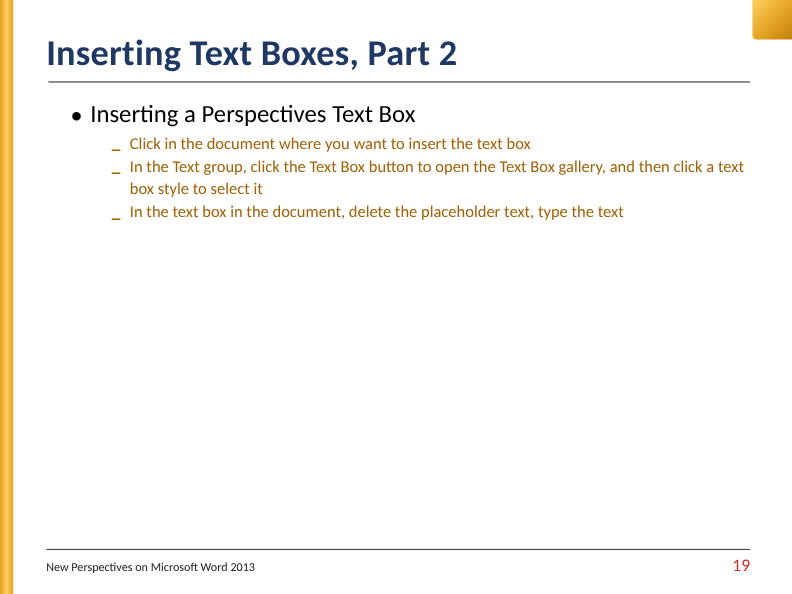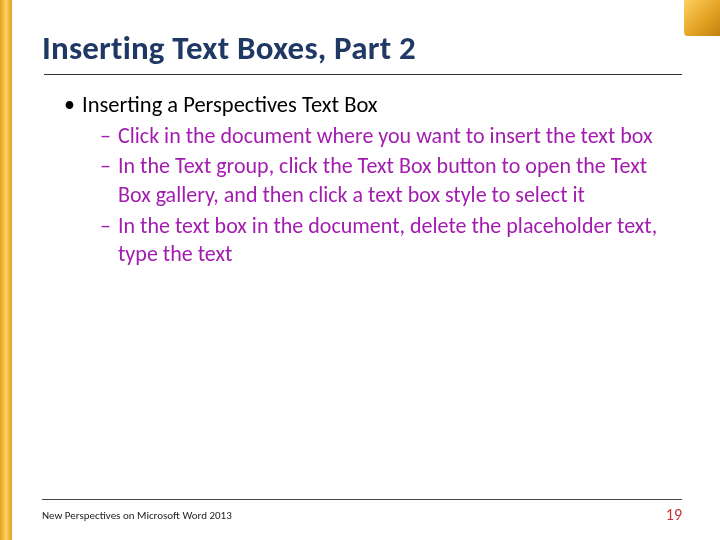--- a/index.html
+++ b/index.html
@@ -70,22 +70,22 @@
     top: 0;
     font-size: 22px;
   }
   ul.level2 {
     list-style: none;
     padding-left: 18px;
     margin-top: 2px;
   }
   ul.level2 > li {
     position: relative;
-    font-size: 22px;
-    color: #a21caf;
+    font-size: 15px;
+    color: #a16207;
     line-height: 1.3;
     padding-left: 18px;
     margin-bottom: 2px;
   }
   ul.level2 > li::before {
     content: "–";
     position: absolute;
     left: 0;
     top: 0;
     font-size: 22px;

